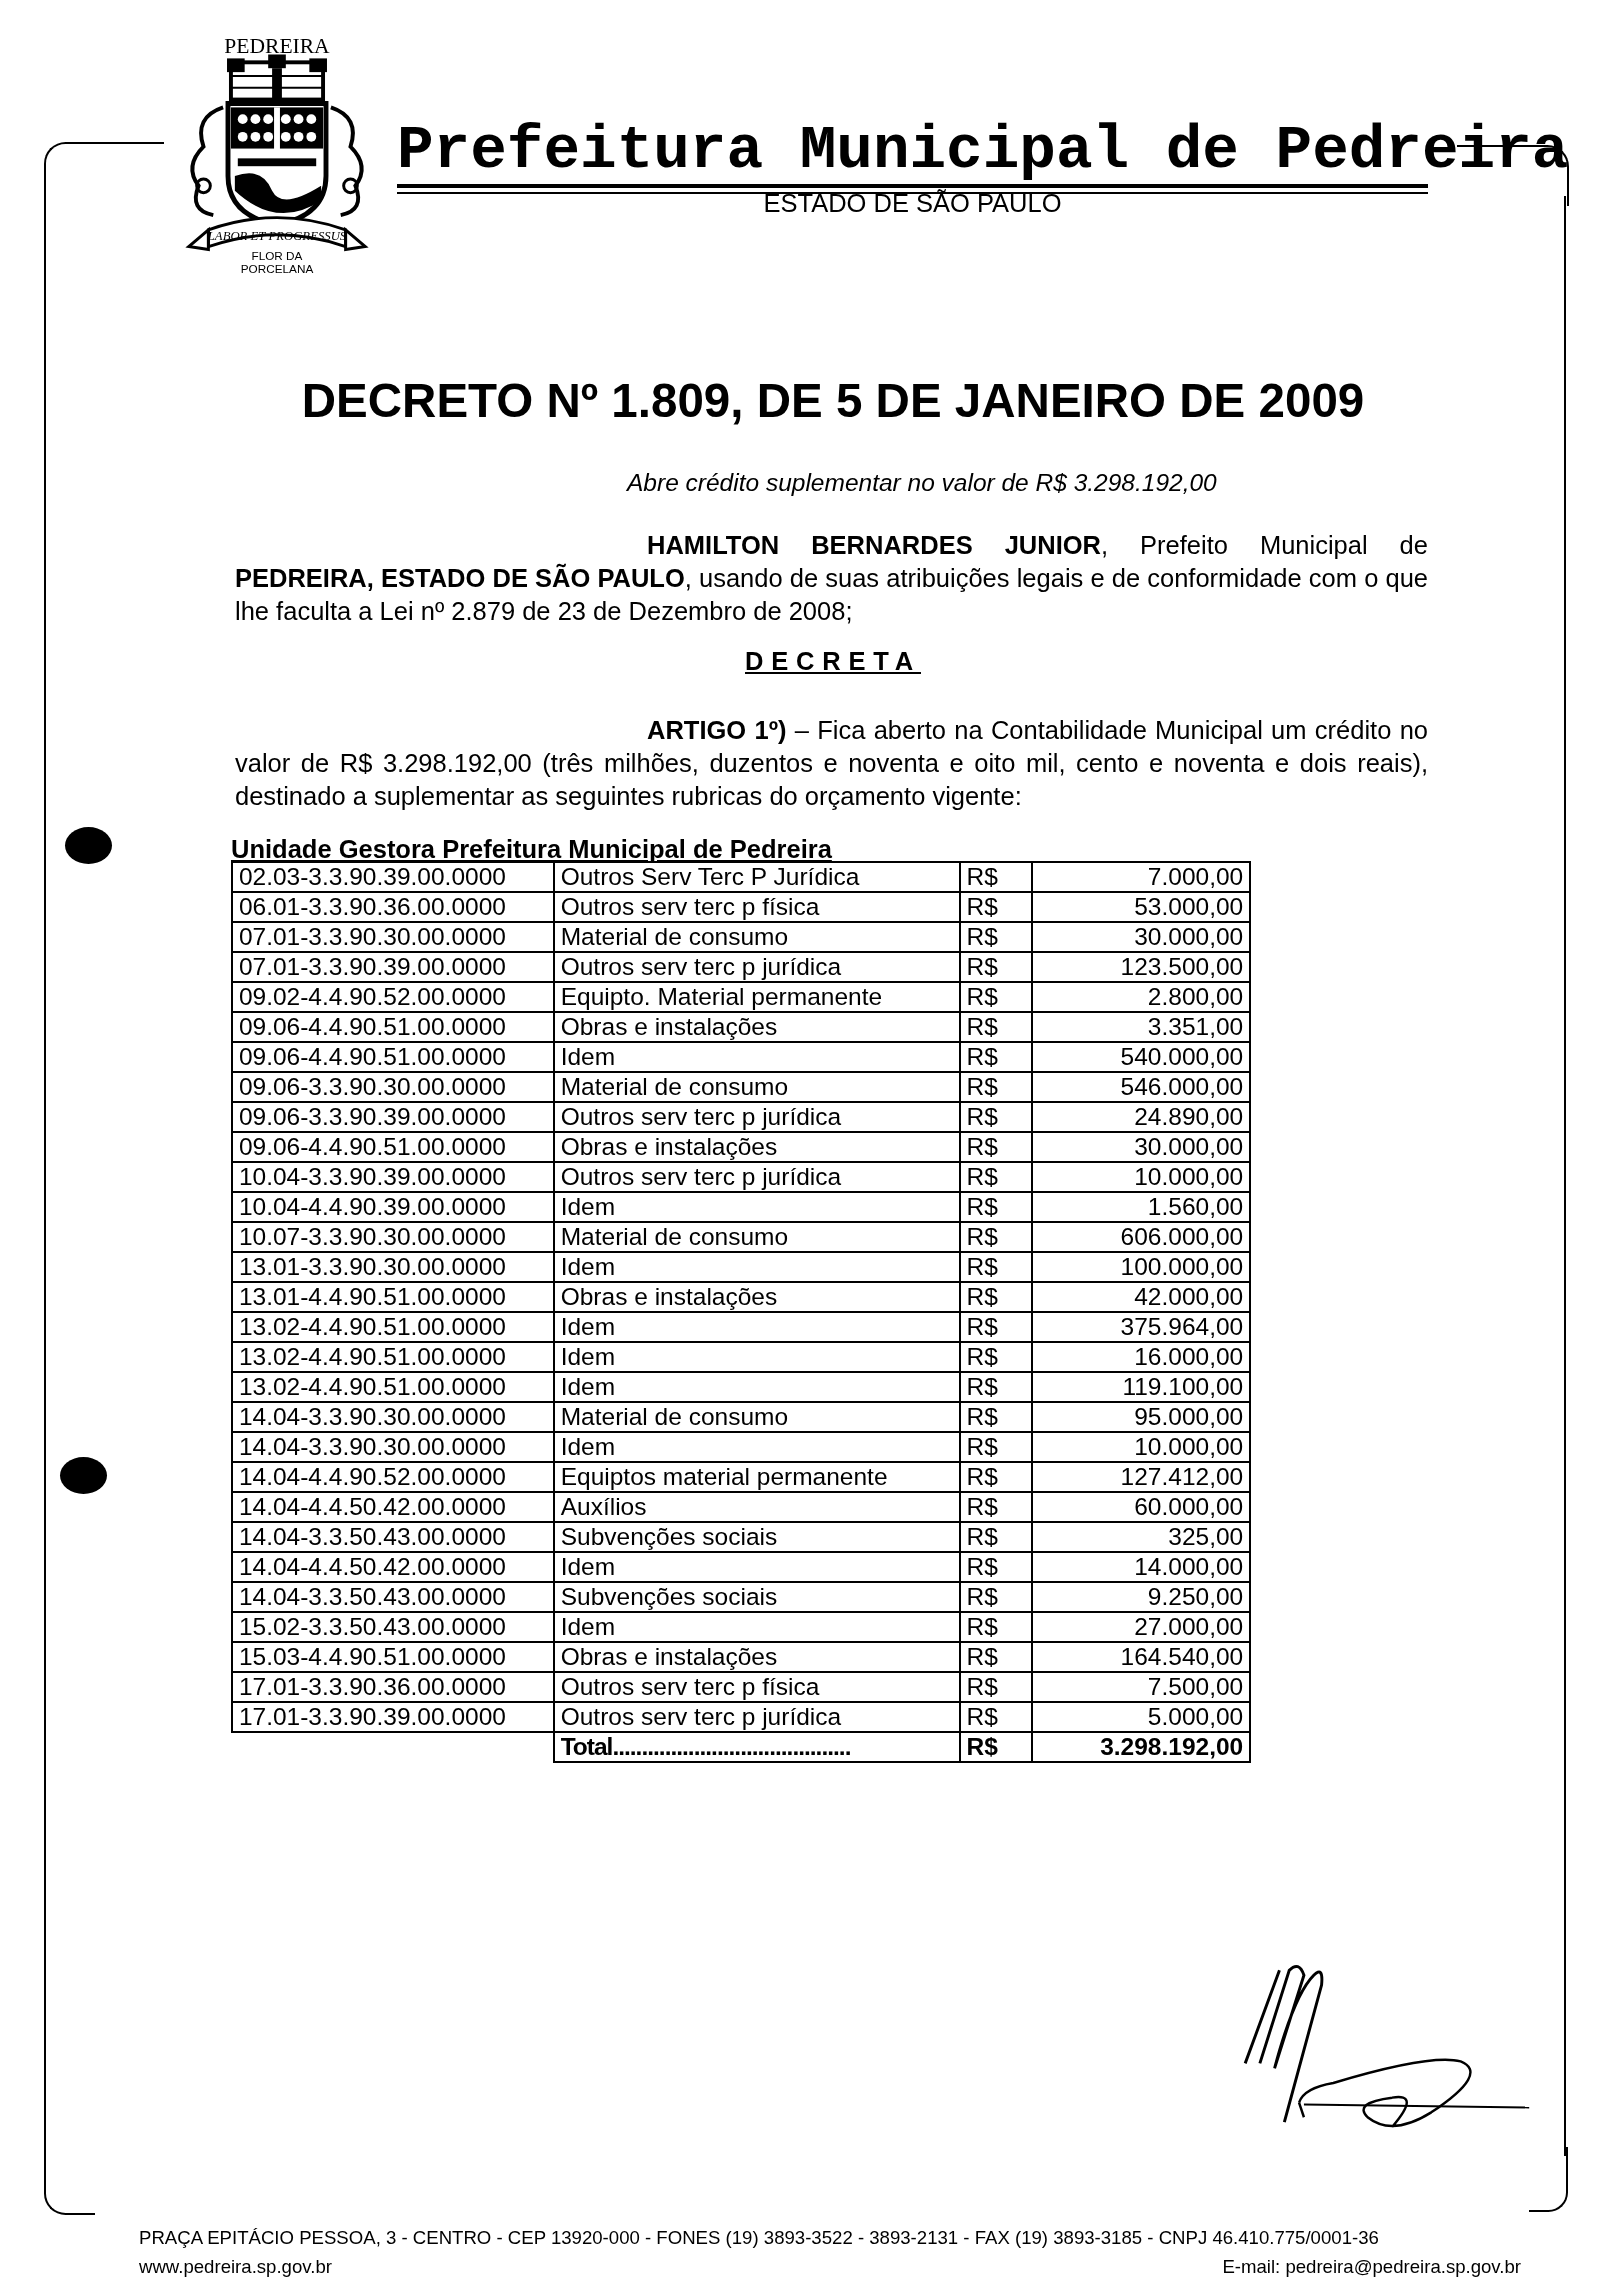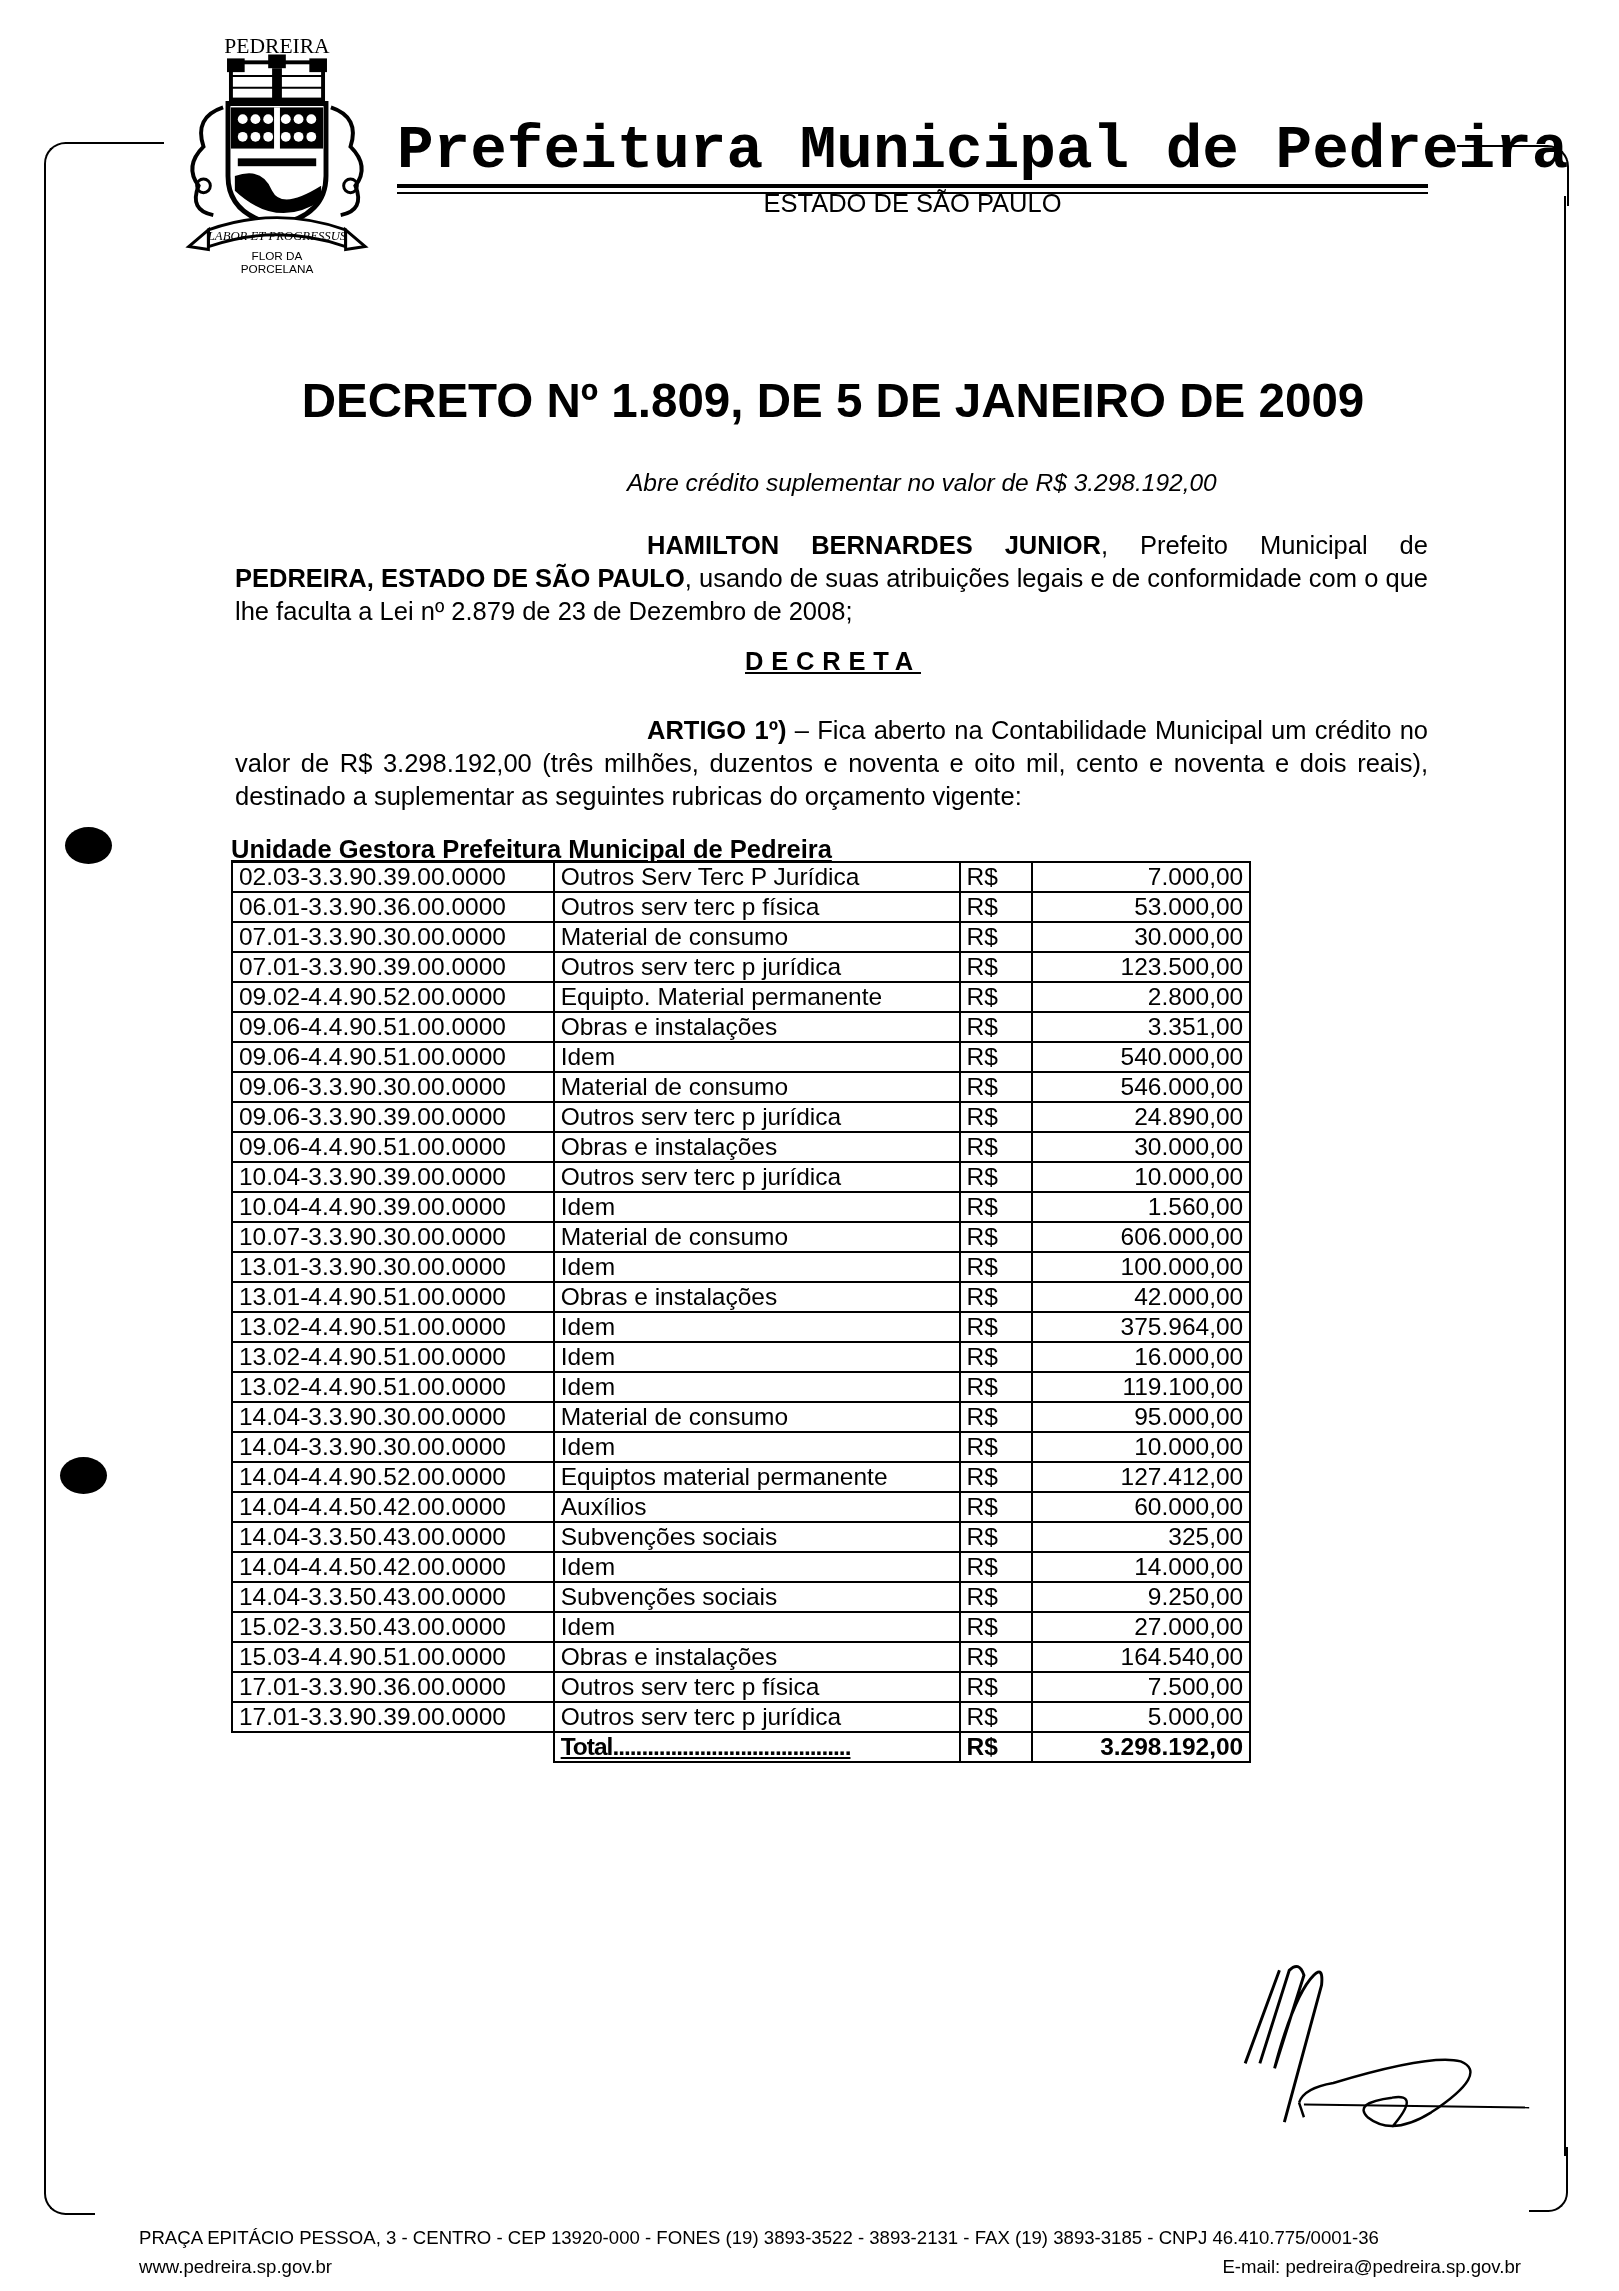--- a/index.html
+++ b/index.html
@@ -35,21 +35,21 @@
 
   
   .budget-table { left: 231px; top: 861px; border-collapse: collapse; font-size: 24.5px; }
   .budget-table td { border: 2px solid #000; height: 28px; padding: 0 5.9px; line-height: 28px; white-space: nowrap; }
   .budget-table td.code { width: 308px; }
   .budget-table td.desc { width: 392px; }
   .budget-table td.cur { width: 59px; }
   .budget-table td.amt { width: 204px; text-align: right; }
   .budget-table tr.total td { font-weight: bold; }
   .budget-table tr.total td.code { border-left: 2px solid #000; }
-  .dotfill { letter-spacing: -1px; text-decoration: underline; }
+  .dotfill { letter-spacing: -1px; }
 
   
   .signature { left: 1206px; top: 1936px; width: 333px; height: 196px; }
 
   
   .footer-address { left: 139px; top: 2227px; font-size: 18.6px; white-space: nowrap; }
   .footer-web { left: 139px; top: 2256px; font-size: 18.6px; white-space: nowrap; }
   .footer-email { right: 98px; top: 2256px; font-size: 18.6px; white-space: nowrap; margin-left: 21px; }
 </style>
 </head>

